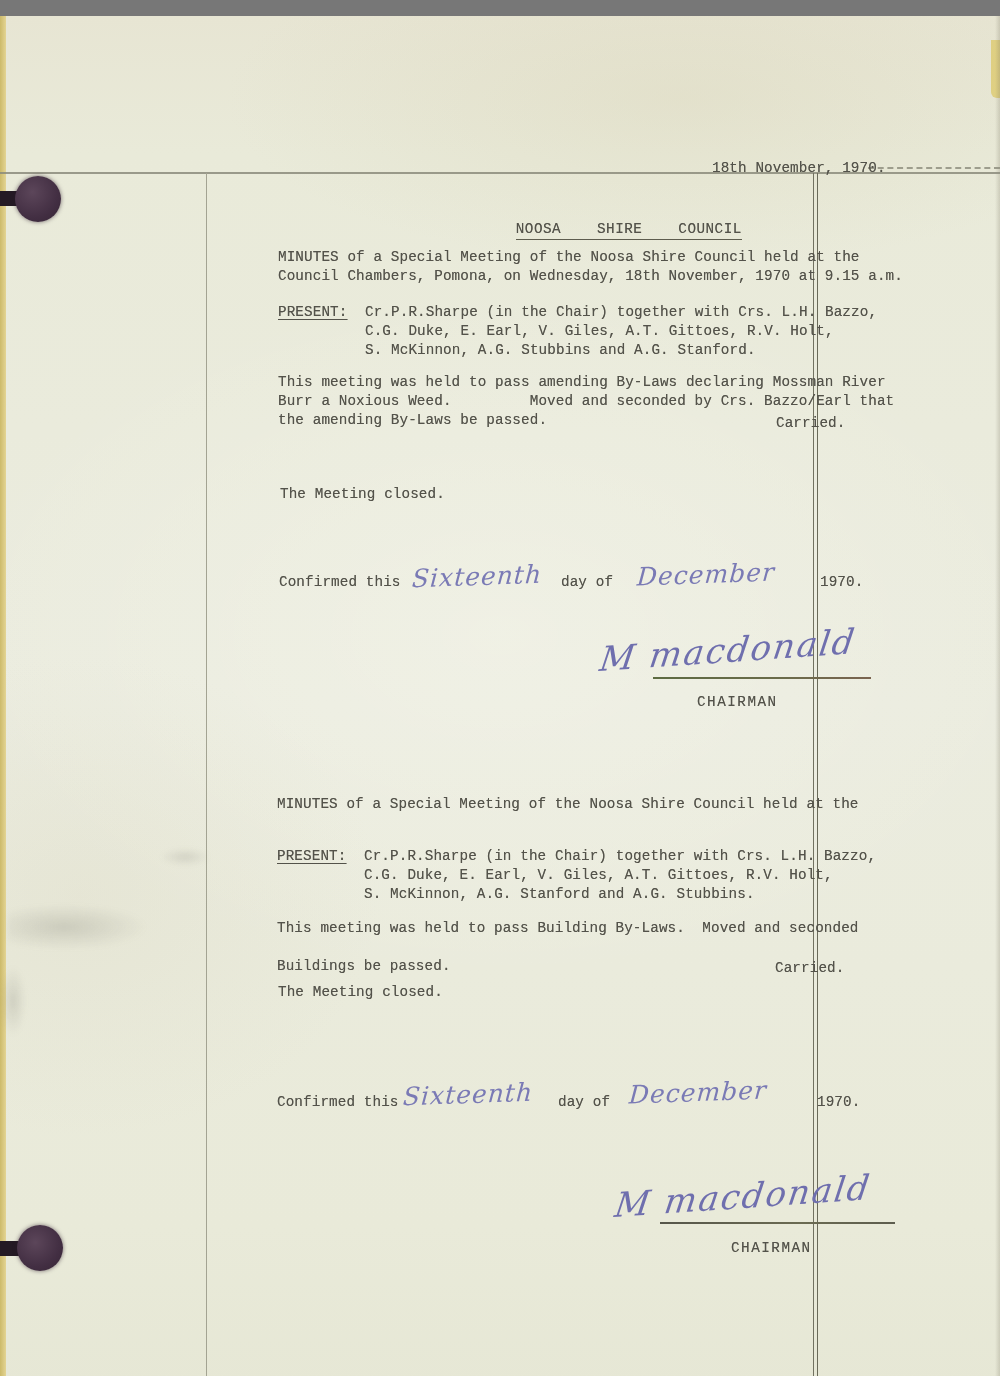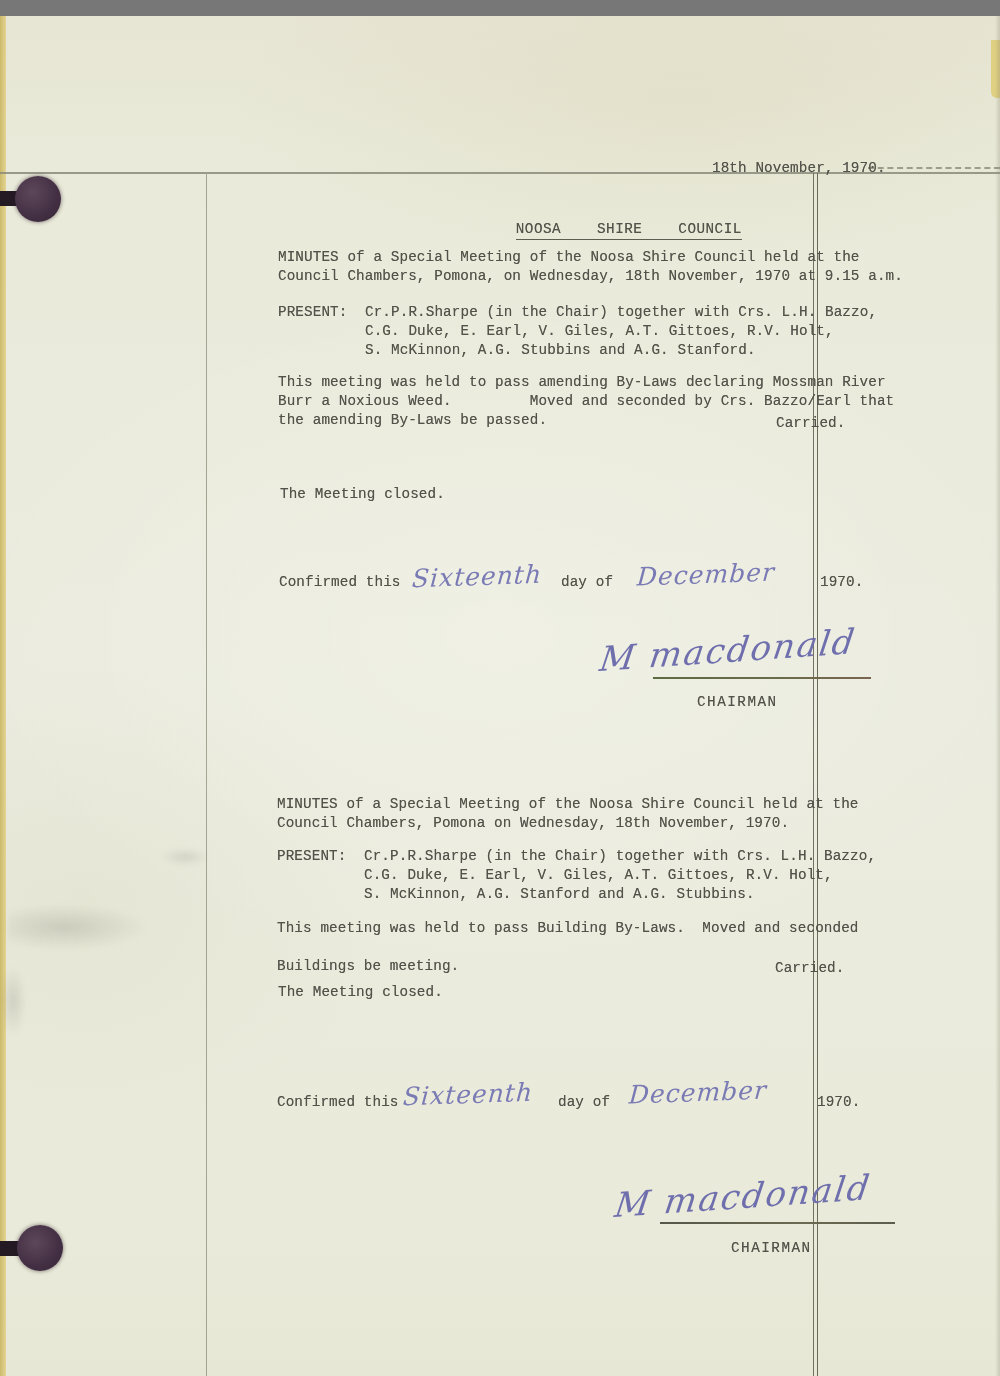--- a/index.html
+++ b/index.html
@@ -17,21 +17,21 @@
   }
   .type{
     position:absolute;
     font-size:14.3px;
     line-height:19.5px;
     color:#53524a;
     white-space:pre;
     letter-spacing:.1px;
     text-shadow:0 0 .6px rgba(70,70,60,.55);
   }
-  .u{text-underline-offset:3px;}
+  .u{text-decoration:underline;text-underline-offset:3px;}
   .title{
     word-spacing:.62em;
     letter-spacing:.5px;
     border-bottom:1.5px solid #5d5c4e;
     padding-bottom:2px;
   }
   .hand{
     position:absolute;
     font-family:"DejaVu Serif","Liberation Serif",serif;
     font-style:italic;
@@ -99,29 +99,28 @@
   <div class="hand hand-word" style="left:412px;top:546px;">Sixteenth</div>
   <div class="type" style="left:561px;top:557px;">day of</div>
   <div class="hand hand-word" style="left:637px;top:544px;">December</div>
   <div class="type" style="left:820px;top:557px;">1970.</div>
 
   <div class="hand sig" style="left:600px;top:614px;">M macdonald</div>
   <div style="position:absolute;left:653px;top:661px;width:218px;height:2px;background:linear-gradient(90deg,#5d6b42,#6b6b4a 60%,#7a6450);"></div>
   <div class="type" style="left:697px;top:677px;letter-spacing:1.5px;">CHAIRMAN</div>
 
   <div class="type" style="left:277px;top:779px;">MINUTES of a Special Meeting of the Noosa Shire Council held at the</div>
-  <div class="type" style="left:277px;top:798px;">Council Chambers, Pomona on Wednesday, 18th November, 1970.</div>
 
   <div class="type u" style="left:277px;top:831px;">PRESENT:</div>
   <div class="type" style="left:364px;top:831px;">Cr.P.R.Sharpe (in the Chair) together with Crs. L.H. Bazzo,</div>
   <div class="type" style="left:364px;top:850px;">C.G. Duke, E. Earl, V. Giles, A.T. Gittoes, R.V. Holt,</div>
   <div class="type" style="left:277px;top:903px;">This meeting was held to pass Building By-Laws.  Moved and seconded</div>
 
   <div class="type" style="left:364px;top:869px;">S. McKinnon, A.G. Stanford and A.G. Stubbins.</div>
-  <div class="type" style="left:277px;top:941px;">Buildings be meeting.</div>
+  <div class="type" style="left:277px;top:941px;">Buildings be passed.</div>
   <div class="type" style="left:775px;top:943px;">Carried.</div>
 
   <div class="type" style="left:278px;top:967px;">The Meeting closed.</div>
 
   <div class="type" style="left:277px;top:1077px;">Confirmed this</div>
   <div class="hand hand-word" style="left:403px;top:1064px;">Sixteenth</div>
   <div class="type" style="left:558px;top:1077px;">day of</div>
   <div class="hand hand-word" style="left:629px;top:1062px;">December</div>
   <div class="type" style="left:817px;top:1077px;">1970.</div>
 

